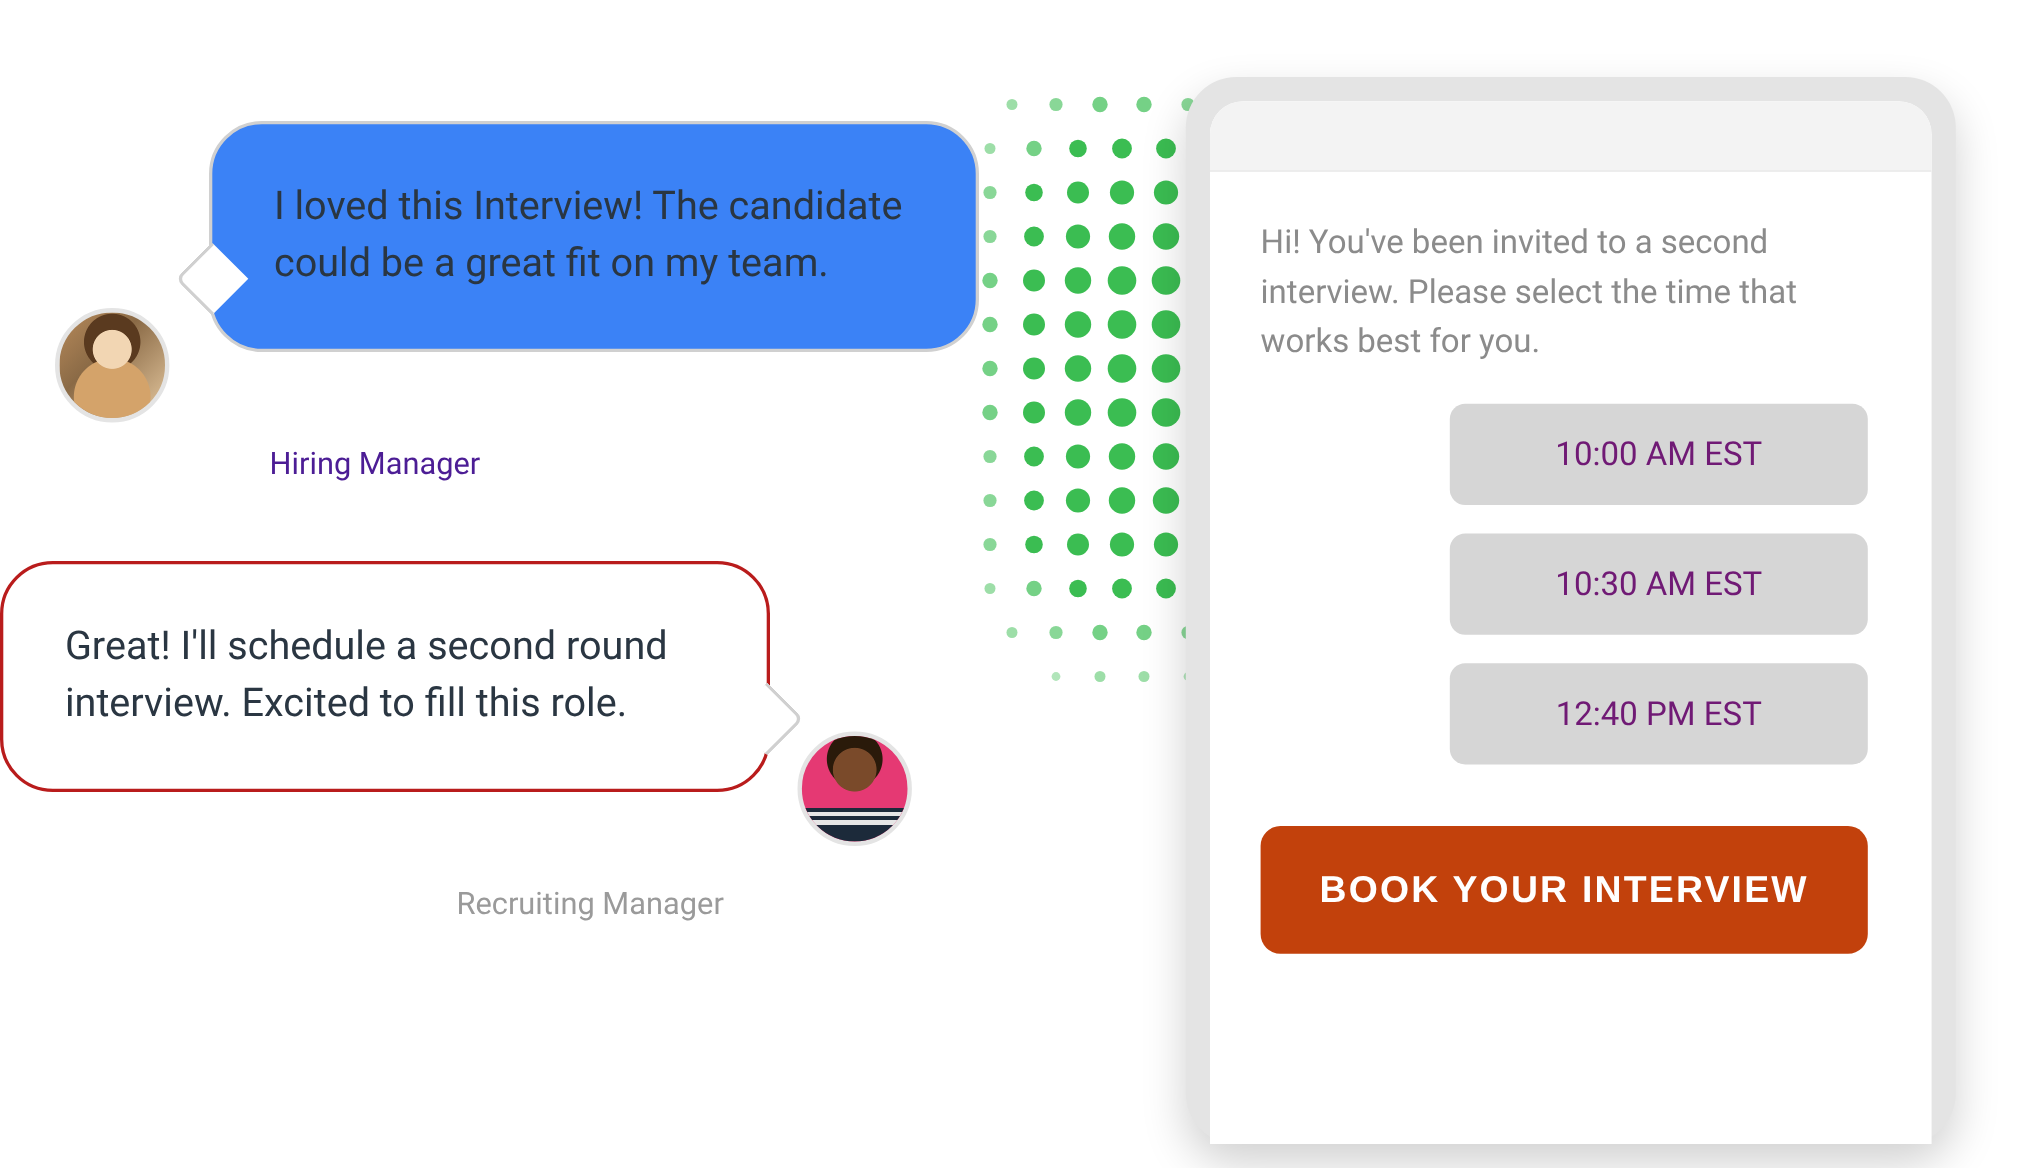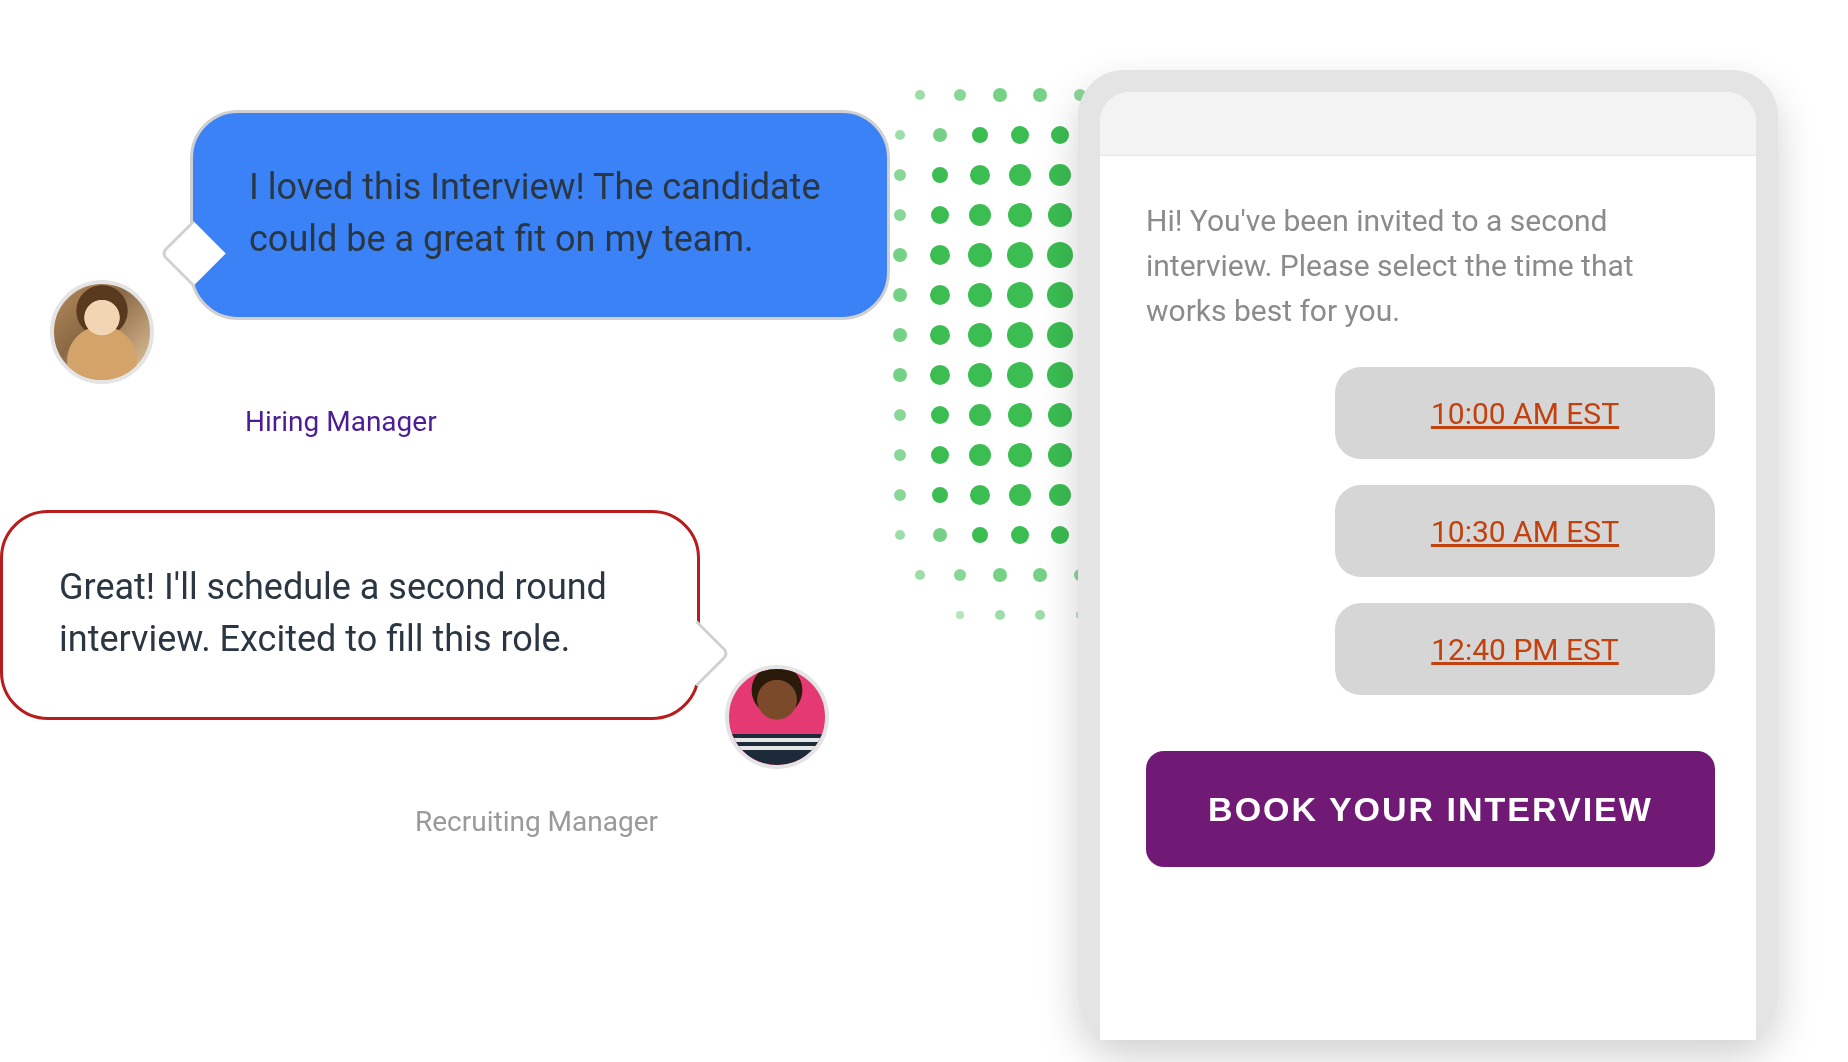--- a/index.html
+++ b/index.html
@@ -173,52 +173,51 @@
     background: #fff;
     border-radius: 30px 30px 0 0;
     overflow: hidden;
   }
   .phone-header {
     height: 64px;
     background: #f3f3f3;
     border-bottom: 1px solid #e6e6e6;
   }
   .phone-body {
-    padding: 42px 41px 24px 46px;
+    padding: 42px 58px 24px 46px;
   }
   .invite-text {
     font-size: 30px;
     line-height: 1.5;
     color: #8b8b8b;
     margin-bottom: 34px;
   }
   .slots {
     display: flex;
     flex-direction: column;
     gap: 26px;
     align-items: flex-end;
     margin-bottom: 56px;
   }
   .slot {
     width: 380px;
     height: 92px;
     background: #d6d6d6;
-    border-radius: 26px;
+    border-radius: 14px;
     display: flex;
     align-items: center;
     justify-content: center;
     font-size: 30px;
-    color: #c2410c;
+    color: #701a75;
     cursor: pointer;
-    text-decoration: underline;
   }
   .book-btn {
     width: 100%;
     height: 116px;
-    background: #701a75;
+    background: #c2410c;
     border: none;
     border-radius: 18px;
     color: #fff;
     font-size: 34px;
     letter-spacing: 2px;
     font-weight: 600;
     cursor: pointer;
   }
 </style>
 </head>

